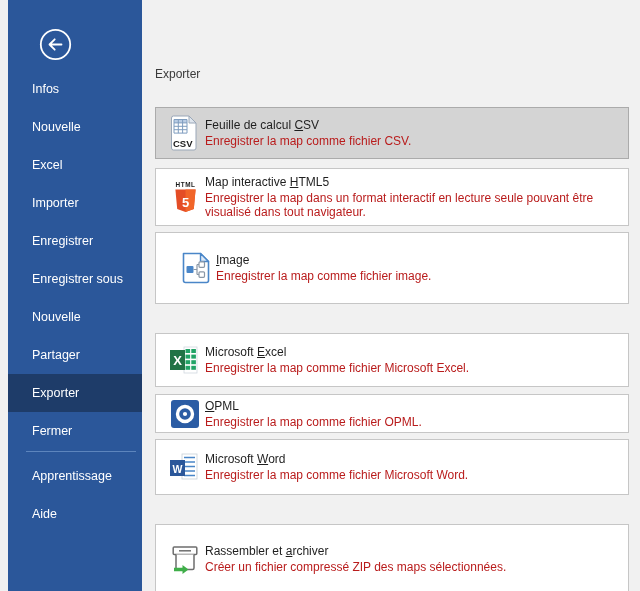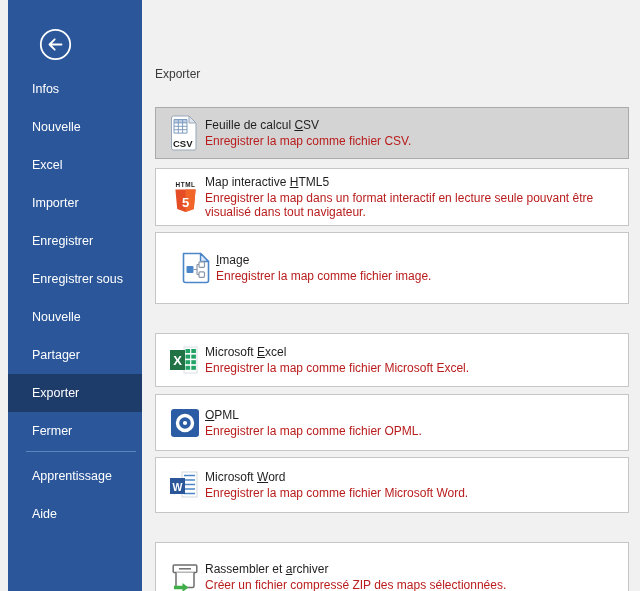--- a/index.html
+++ b/index.html
@@ -35,21 +35,21 @@
     box-sizing:border-box; width:474px;
     border:1px solid #c6c6c6; background:#ffffff;
     display:flex; align-items:center; padding-left:11px; cursor:pointer;
     overflow:hidden;
   }
   .card.selected { background:#d4d4d4; border-color:#ababab; }
   .card-csv     { height:52px; margin-top:26px; }
   .card-html5   { height:58px; margin-top:9px;  }
   .card-image   { height:72px; margin-top:6px;padding-left:22px;  }
   .card-excel   { height:54px; margin-top:29px; }
-  .card-opml    { height:57px; margin-top:7px;  }
+  .card-opml    { height:39px; margin-top:7px;  }
   .card-word    { height:56px; margin-top:6px;  }
   .card-archive { height:70px; margin-top:29px; }
   .icon-cell {
     flex:0 0 32px; width:32px; display:flex; justify-content:flex-end;
     align-items:center;
   }
   .card-text { margin-left:6px; padding-right:8px; }
   .card-title { font-size:12px; line-height:15px; color:#1f1f1f; }
   .card-title .accel { text-decoration:underline; }
   .card-desc { font-size:12px; line-height:14px; color:#b91c1c; margin-top:1px; }

